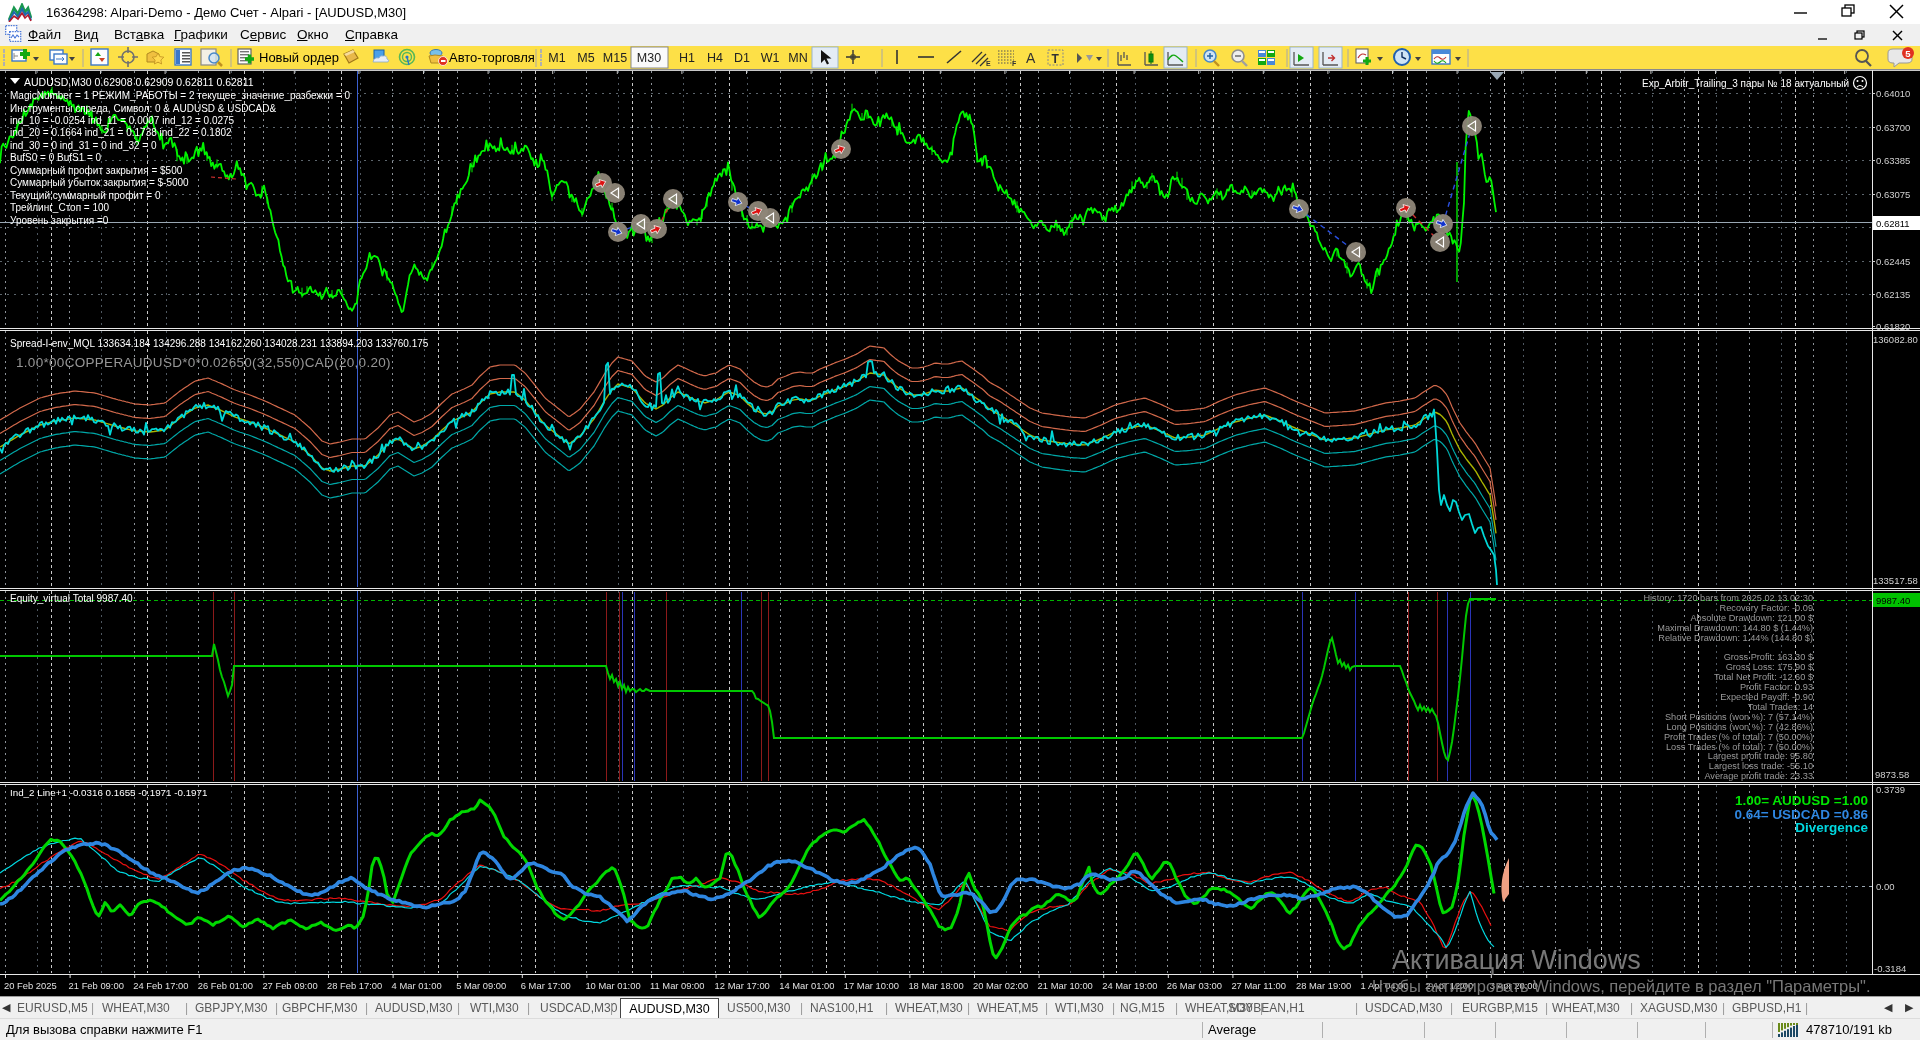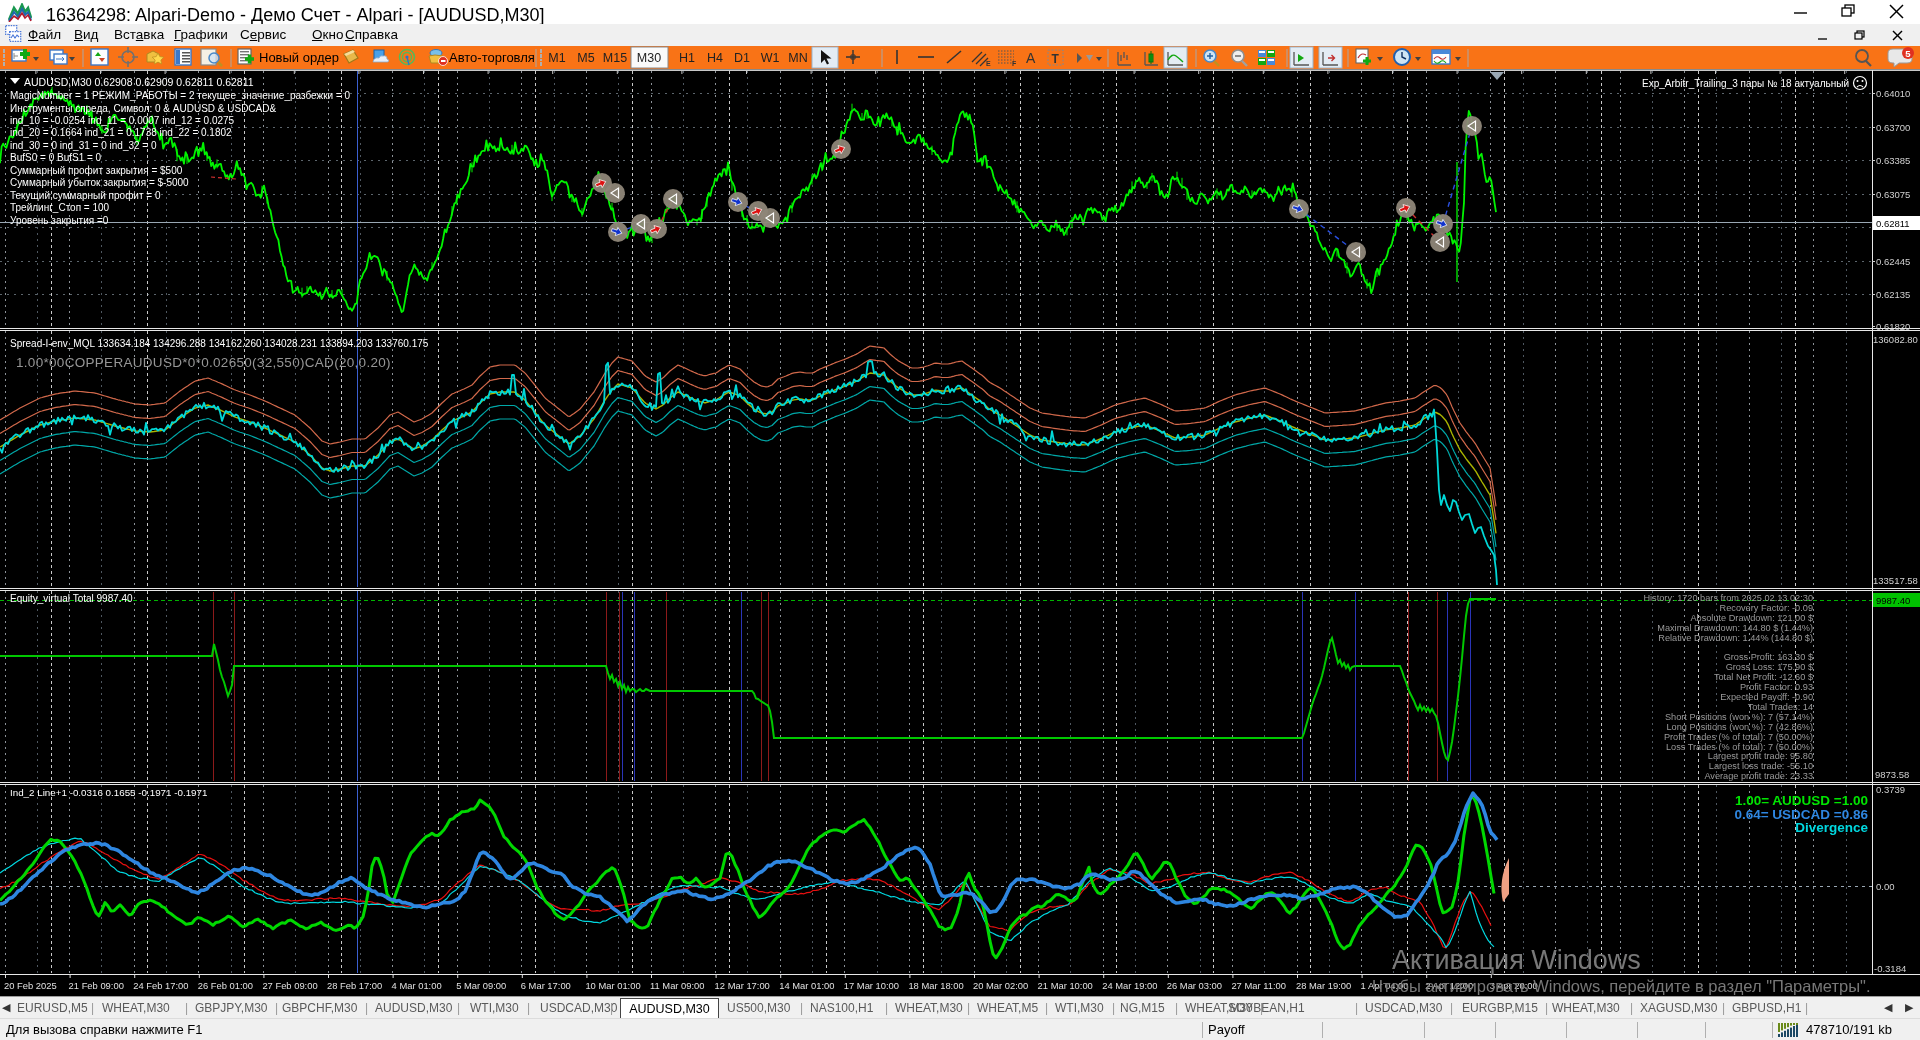--- a/index.html
+++ b/index.html
@@ -1,20 +1,20 @@
 <!DOCTYPE html>
 <html><head><meta charset="utf-8"><style>
 * { margin:0; padding:0; box-sizing:border-box; }
 html,body { width:1920px; height:1040px; overflow:hidden; background:#000; }
 body { position:relative; font-family:"Liberation Sans", sans-serif; }
 .titlebar { position:absolute; left:0; top:0; width:1920px; height:24px; background:#ffffff; }
-.titlebar .txt { position:absolute; left:46px; top:5px; font-size:18px; color:#000; white-space:pre; }
+.titlebar .txt { position:absolute; left:46px; top:5px; font-size:13px; color:#000; white-space:pre; }
 .menubar { position:absolute; left:0; top:24px; width:1920px; height:22px; background:#f0f0f0; }
 .mi { position:absolute; top:3px; font-size:13.5px; color:#000; }
-.toolbar { position:absolute; left:0; top:46px; width:1920px; height:24px; background:#f97316; border-bottom:1px solid #8a8a8a; }
+.toolbar { position:absolute; left:0; top:46px; width:1920px; height:24px; background:#fde047; border-bottom:1px solid #8a8a8a; }
 .tabbar { position:absolute; left:0; top:996px; width:1920px; height:22px; background:#f0f0f0; border-top:1px solid #9c9c9c; }
 .tab { position:absolute; top:4px; font-size:12px; color:#5a5a5a; white-space:pre; }
 .tsep { position:absolute; top:4px; font-size:12px; color:#999; }
 .activetab { position:absolute; left:620px; top:1px; width:99px; height:21px; background:#ffffff; border:1px solid #444; border-bottom:none; font-size:12.5px; color:#000; text-align:center; padding-top:3px; }
 .statusbar { position:absolute; left:0; top:1018px; width:1920px; height:22px; background:#f0f0f0; border-top:1px solid #dcdcdc; font-size:13px; color:#000; }
 .ssep { position:absolute; top:3px; width:1px; height:16px; background:#b0b0b0; }
 </style></head><body>
 <div class="titlebar">
     <svg style="position:absolute;left:8px;top:3px" width="24" height="19">
       <polyline points="1,17 6,5 10,11 14,2 17,9 20,5 23,15" fill="none" stroke="#1a9850" stroke-width="2.6"></polyline>
@@ -34,21 +34,21 @@
     <svg style="position:absolute;left:5px;top:1px" width="20" height="18">
       <rect x="0.7" y="0.7" width="11" height="8.6" fill="#fff" stroke="#4a78d8" stroke-width="1.3" stroke-dasharray="1.5,1"></rect>
       <rect x="4.7" y="6.7" width="11" height="9.6" fill="#fff" stroke="#4a78d8" stroke-width="1.3" stroke-dasharray="1.5,1"></rect>
       <polyline points="6,13 8,10 10,13 12,10 14,12" fill="none" stroke="#4a78d8" stroke-width="1.1"></polyline>
     </svg>
     <div class="mi" style="left:28px"><u>Ф</u>айл</div>
     <div class="mi" style="left:74px"><u>В</u>ид</div>
     <div class="mi" style="left:114px">Вст<u>а</u>вка</div>
     <div class="mi" style="left:174px"><u>Г</u>рафики</div>
     <div class="mi" style="left:240px">С<u>е</u>рвис</div>
-    <div class="mi" style="left:312px"><u>О</u>кно</div>
+    <div class="mi" style="left:297px"><u>О</u>кно</div>
     <div class="mi" style="left:345px"><u>С</u>правка</div>
     <svg style="position:absolute;left:1815px;top:4px" width="105" height="15">
       <line x1="3" y1="11" x2="12" y2="11" stroke="#000" stroke-width="1.3"></line>
       <rect x="42" y="3" width="7" height="6" fill="none" stroke="#000" stroke-width="1.2"></rect>
       <rect x="40" y="5" width="7" height="6" fill="#f0f0f0" stroke="#000" stroke-width="1.2"></rect>
       <line x1="78" y1="3" x2="87" y2="12" stroke="#000" stroke-width="1.4"></line>
       <line x1="87" y1="3" x2="78" y2="12" stroke="#000" stroke-width="1.4"></line>
     </svg>
   </div>
 <div class="toolbar">
@@ -829,21 +829,21 @@
     <div class="tsep" style="left:1630px">|</div>
     <div class="tsep" style="left:1722px">|</div>
     <div class="tsep" style="left:1805px">|</div>
     <div class="activetab">AUDUSD,M30</div>
     <div style="position:absolute;left:2px;top:4px;font-size:11px;color:#333">◀</div>
     <div style="position:absolute;left:1884px;top:4px;font-size:11px;color:#333">◀</div>
     <div style="position:absolute;left:1905px;top:4px;font-size:11px;color:#333">▶</div>
   </div>
 <div class="statusbar">
     <div style="position:absolute;left:6px;top:3px">Для вызова справки нажмите F1</div>
-    <div style="position:absolute;left:1208px;top:3px">Payoff</div>
+    <div style="position:absolute;left:1208px;top:3px">Average</div>
     <div class="ssep" style="left:1202px"></div>
     <div class="ssep" style="left:1322px"></div>
     <div class="ssep" style="left:1424px"></div>
     <div class="ssep" style="left:1495px"></div>
     <div class="ssep" style="left:1566px"></div>
     <div class="ssep" style="left:1637px"></div>
     <div class="ssep" style="left:1705px"></div>
     <div class="ssep" style="left:1772px"></div>
     <svg style="position:absolute;left:1778px;top:3px" width="24" height="16">
       <rect x="0" y="12.0" width="2" height="3.0" fill="#1c4864"></rect>

